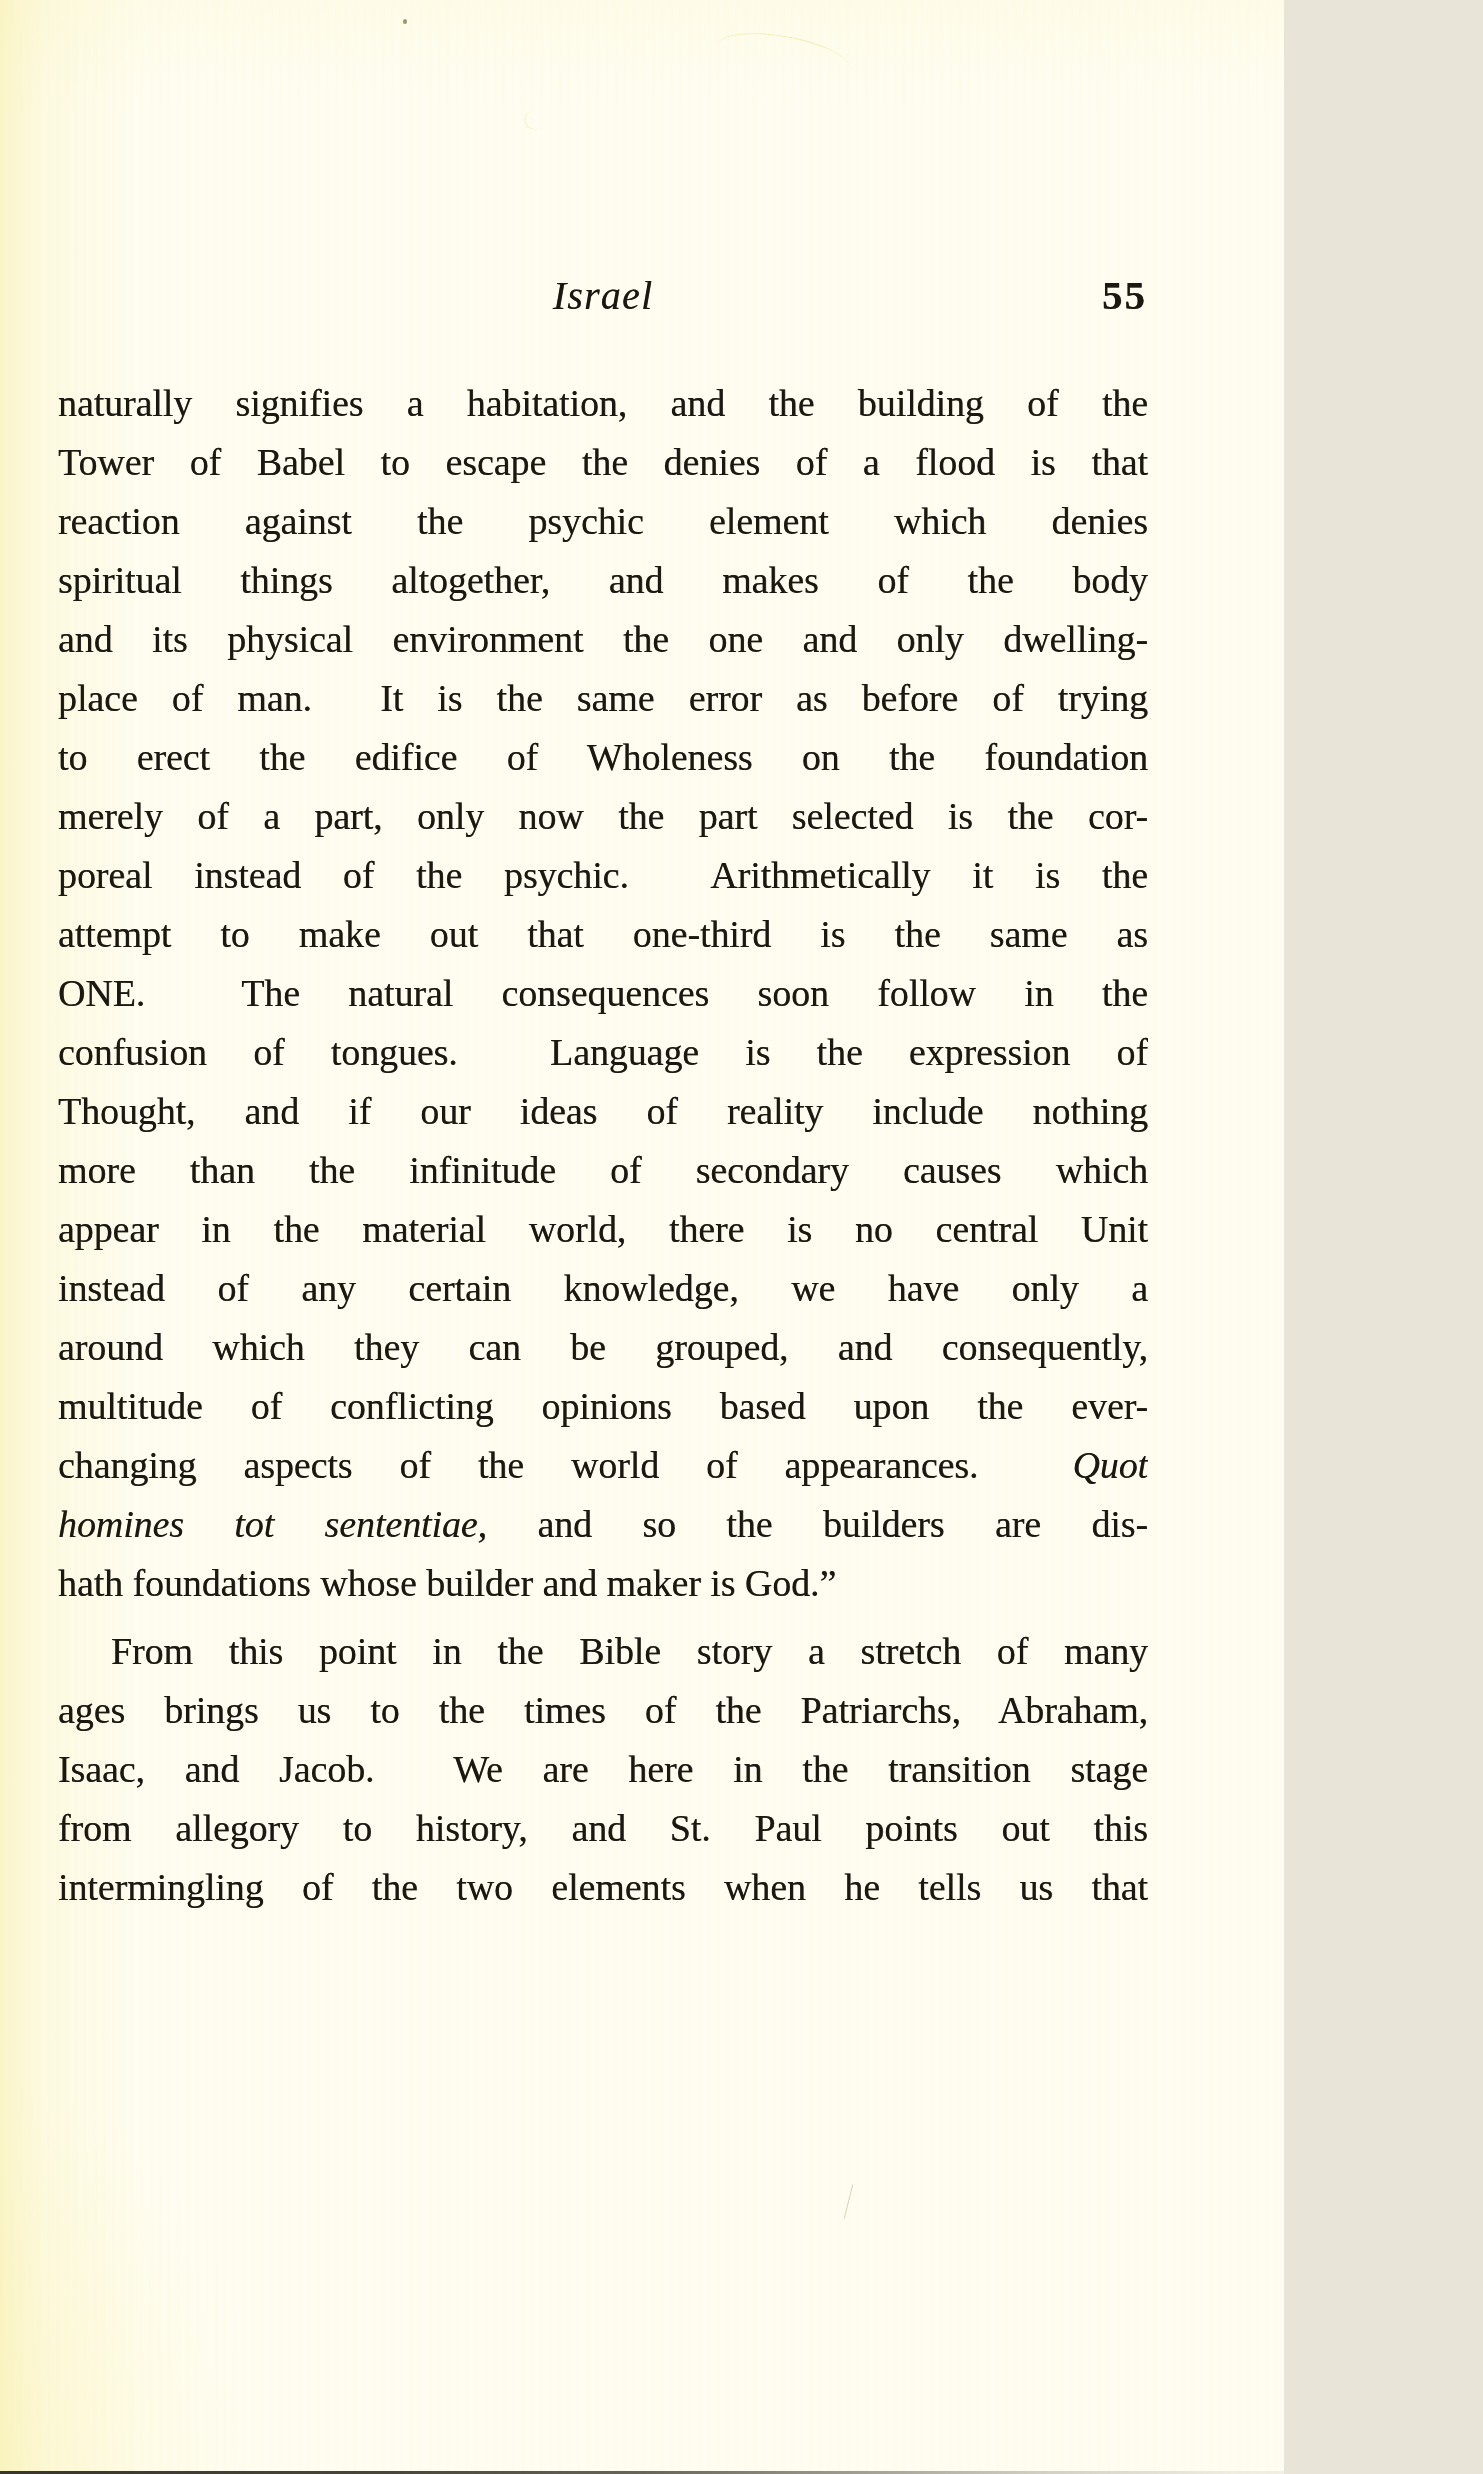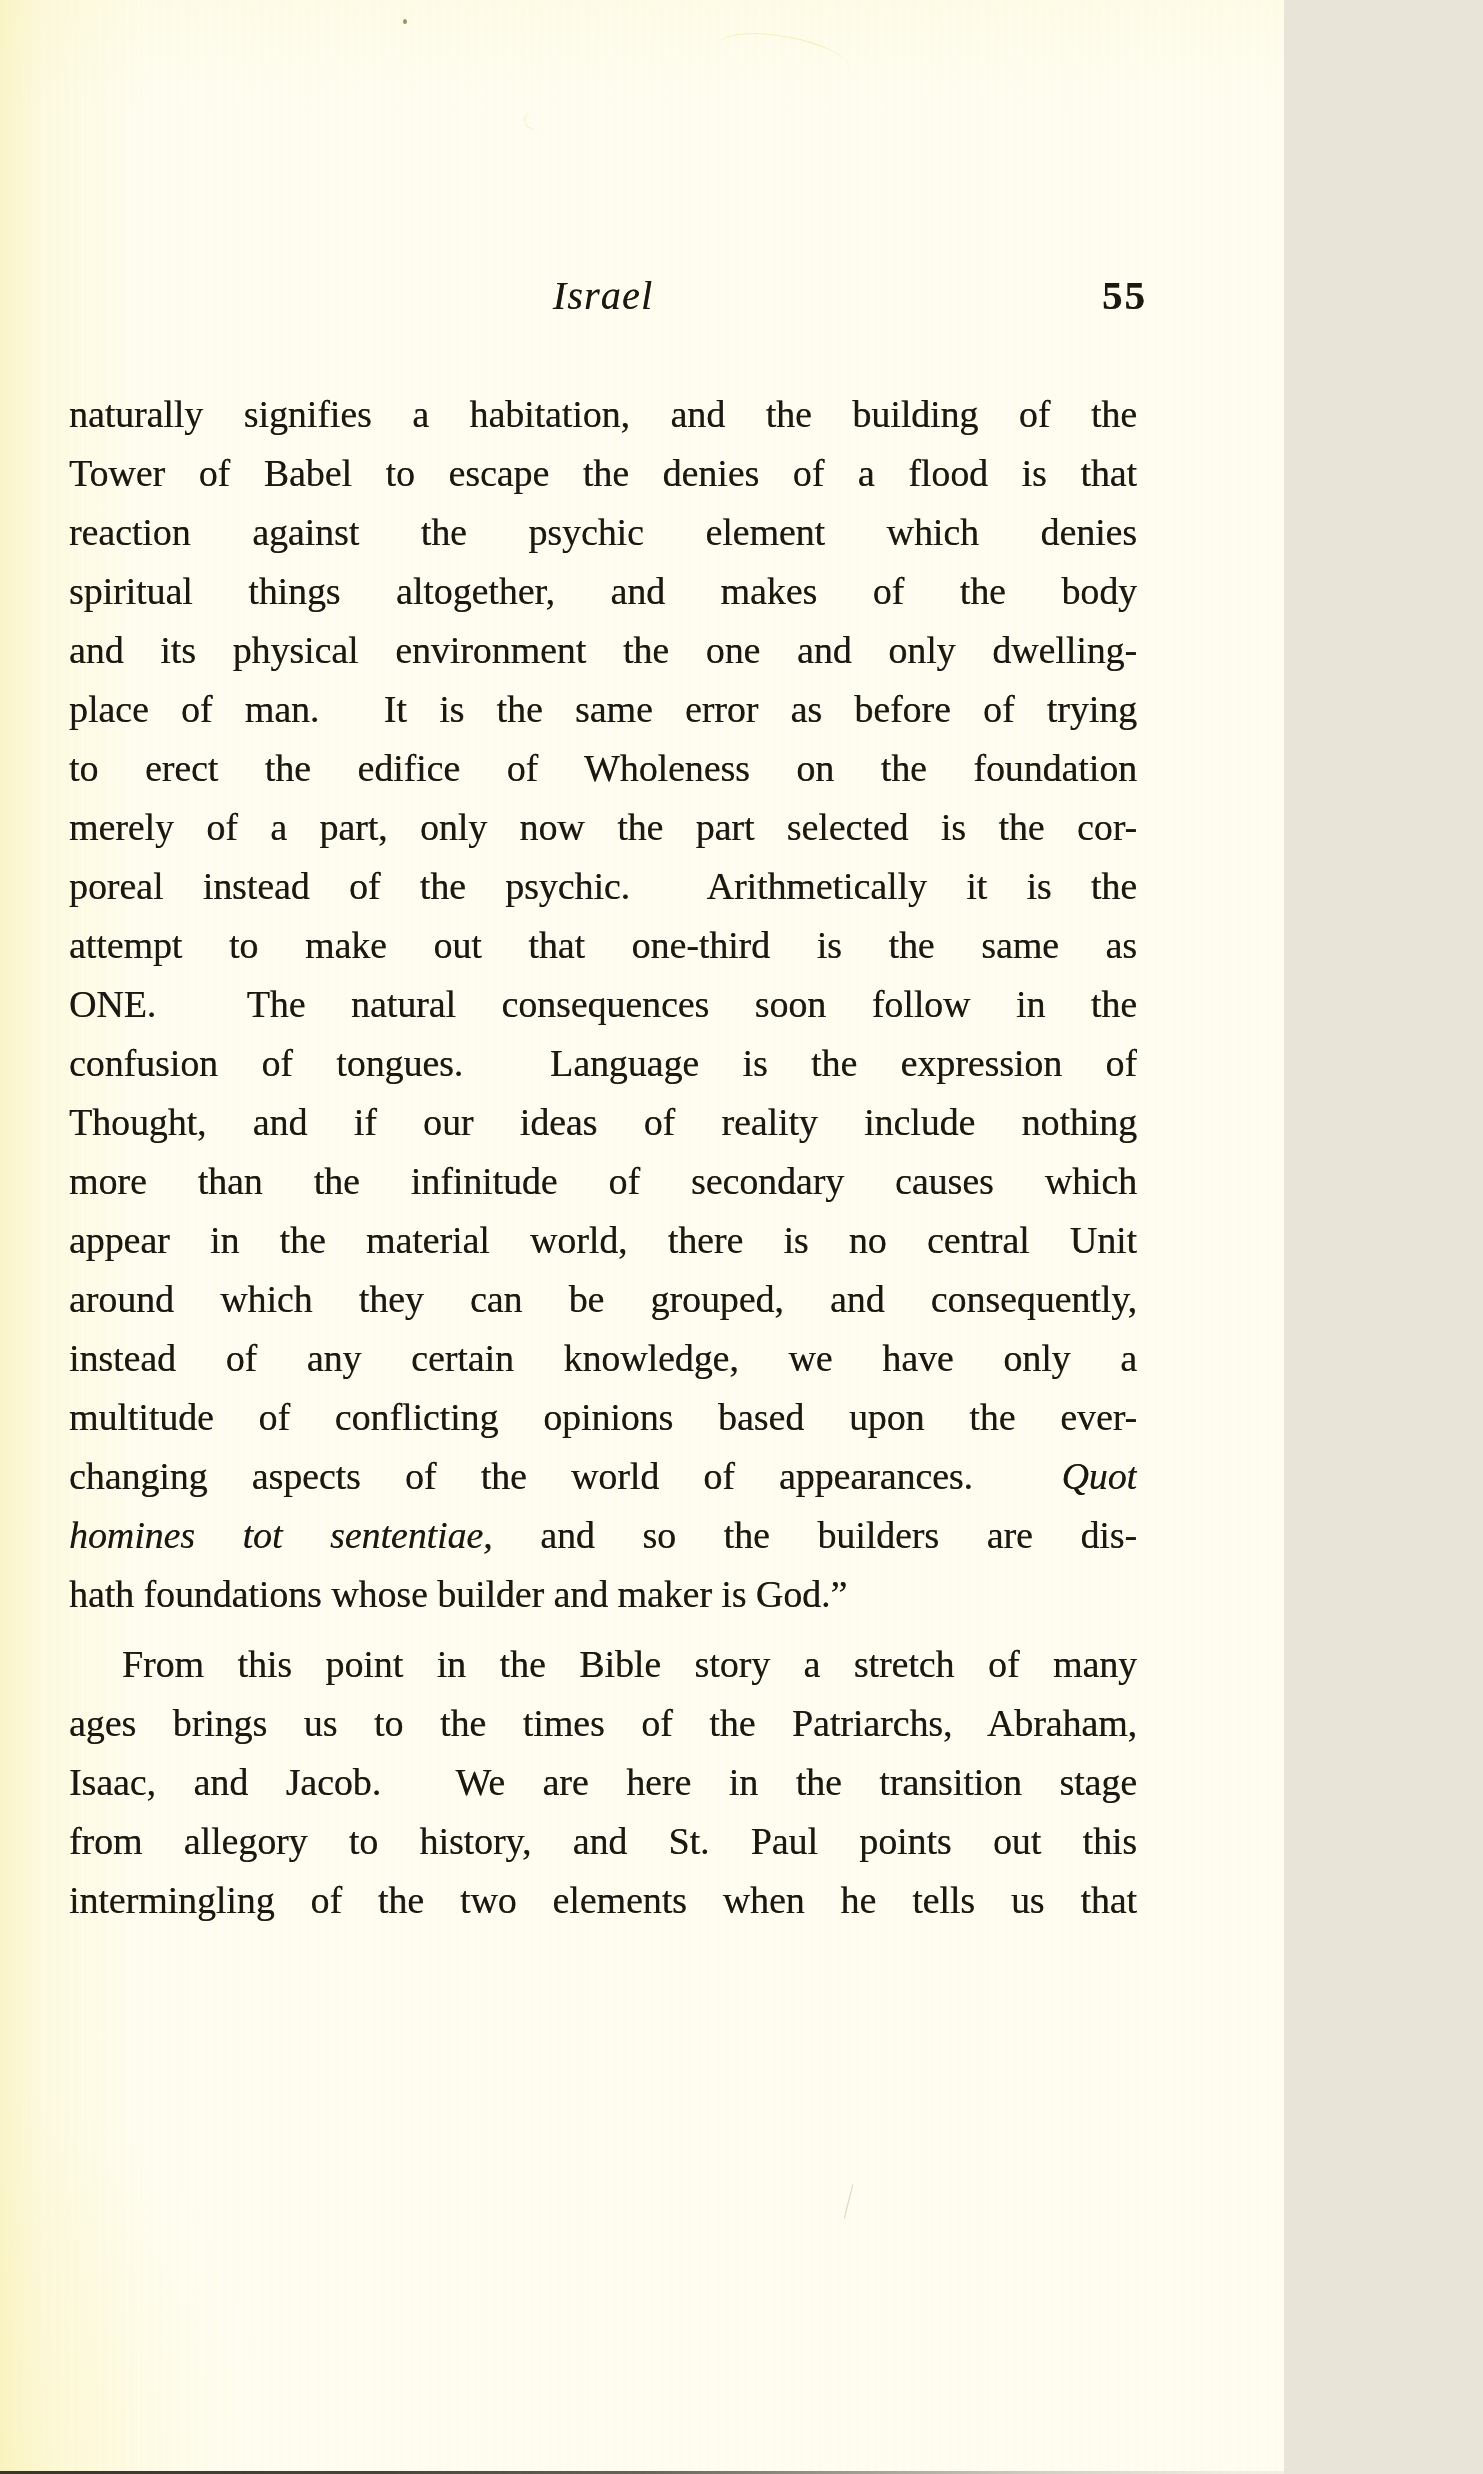--- a/index.html
+++ b/index.html
@@ -60,21 +60,21 @@
     letter-spacing: 1.9px;
     text-shadow: 0.3px 0.2px 0.3px rgba(27,24,18,0.75);
   }
 
   .text-block {
     position: absolute;
     left: 58px; top: 374px;
     width: 1090px;
     z-index: 5;
   }
-  .para { margin: 11px; }
+  .para { margin: 0; }
   .para + .para { margin-top: 8.6px; }
   .line {
     height: 59px;
     line-height: 59px;
     font-size: 38px;
     letter-spacing: -0.1px;
     white-space: pre-wrap;
     overflow: hidden;
     text-justify: inter-word;
     text-shadow: 0.3px 0.2px 0.3px rgba(27,24,18,0.7);
@@ -150,22 +150,22 @@
         <div class="line j"><span class="rm">place of man.  It is the same error as before of trying</span></div>
         <div class="line j"><span class="rm">to erect the edifice of Wholeness on the foundation</span></div>
         <div class="line j"><span class="rm">merely of a part, only now the part selected is the cor-</span></div>
         <div class="line j"><span class="rm">poreal instead of the psychic.  Arithmetically it is the</span></div>
         <div class="line j"><span class="rm">attempt to make out that one-third is the same as</span></div>
         <div class="line j"><span class="rm">ONE.  The natural consequences soon follow in the</span></div>
         <div class="line j"><span class="rm">confusion of tongues.  Language is the expression of</span></div>
         <div class="line j"><span class="rm">Thought, and if our ideas of reality include nothing</span></div>
         <div class="line j"><span class="rm">more than the infinitude of secondary causes which</span></div>
         <div class="line j"><span class="rm">appear in the material world, there is no central Unit</span></div>
+        <div class="line j"><span class="rm">instead of any certain knowledge, we have only a</span></div>
         <div class="line j"><span class="rm">around which they can be grouped, and consequently,</span></div>
-        <div class="line j"><span class="rm">instead of any certain knowledge, we have only a</span></div>
         <div class="line j"><span class="rm">multitude of conflicting opinions based upon the ever-</span></div>
         <div class="line j"><span class="rm">changing aspects of the world of appearances.  </span><span class="it">Quot</span></div>
         <div class="line j"><span class="it">homines tot sententiae,</span><span class="rm"> and so the builders are dis-</span></div>
         <div class="line nj"><span class="rm">hath foundations whose builder and maker is God.”</span></div>
       </div>
       <div class="para">
         <div class="line j indent"><span class="rm">From this point in the Bible story a stretch of many</span></div>
         <div class="line j"><span class="rm">ages brings us to the times of the Patriarchs, Abraham,</span></div>
         <div class="line j"><span class="rm">Isaac, and Jacob.  We are here in the transition stage</span></div>
         <div class="line j"><span class="rm">from allegory to history, and St. Paul points out this</span></div>

